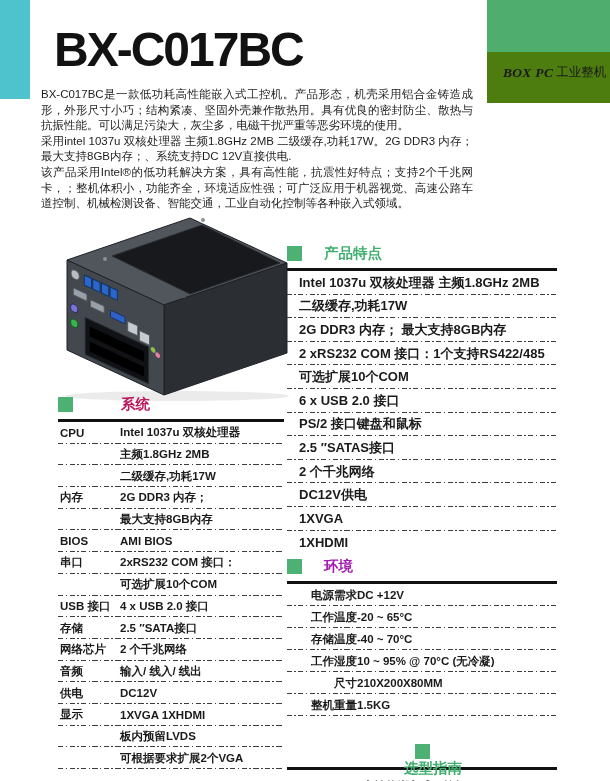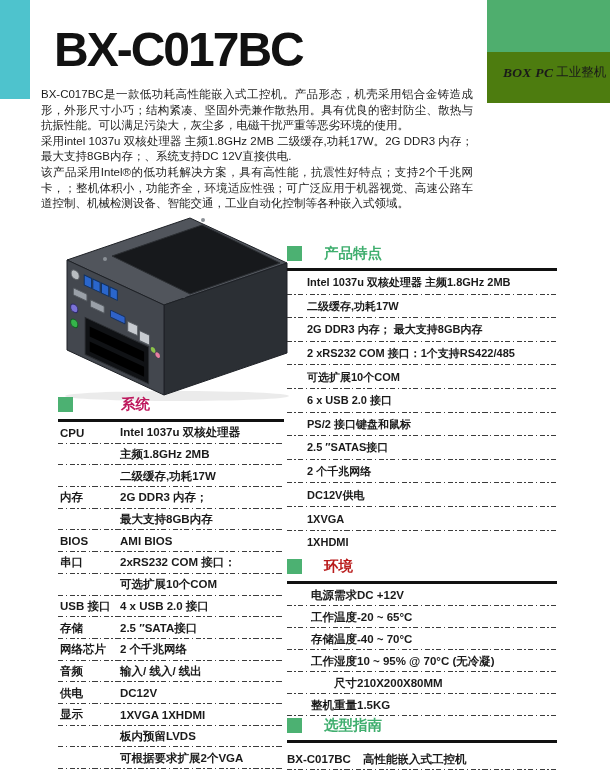--- a/index.html
+++ b/index.html
@@ -38,26 +38,26 @@
   
   .left-col{position:absolute;left:58px;top:396px;width:226px;}
   .left-col .sec-title{margin-left:48px;}
   .srow{position:relative;height:21.7px;display:flex;align-items:center;font-size:11.5px;font-weight:bold;color:#1a1a1a;}
   .slabel{width:62px;flex:0 0 62px;padding-left:2px;box-sizing:border-box;}
   .svalue{white-space:nowrap;}
 
   
   .right-col{position:absolute;left:287px;top:245px;width:270px;}
   .right-col .sec-title{margin-left:22px;}
-  .frow{position:relative;height:23.6px;display:flex;align-items:center;font-size:11px;font-weight:bold;
-        color:#1a1a1a;padding-left:20px;box-sizing:border-box;white-space:nowrap;}
+  .frow{position:relative;height:23.6px;display:flex;align-items:center;font-size:13px;font-weight:bold;
+        color:#1a1a1a;padding-left:12px;box-sizing:border-box;white-space:nowrap;}
   .env-header{margin-top:4px;}
   .erow{position:relative;height:22px;display:flex;align-items:center;font-size:11.5px;font-weight:bold;color:#1a1a1a;}
   .elabel{width:70px;flex:0 0 70px;padding-left:2px;box-sizing:border-box;text-align:right;}
-  .sel-header{margin-top:1px;}
+  .sel-header{margin-top:28px;flex-direction:column;}
   .sel-header .sec-title{margin-left:22px;}
   .sel-row{position:relative;height:22px;margin-top:5px;display:flex;align-items:center;font-size:11.5px;
            font-weight:bold;color:#1a1a1a;}
   .sel-model{margin-right:12px;}
 </style>
 </head>
 <body>
 
 <div class="page">
 
@@ -207,21 +207,21 @@
       <div class="frow dd">PS/2 接口键盘和鼠标</div>
       <div class="frow dd">2.5 ″SATAS接口</div>
       <div class="frow dd">2 个千兆网络</div>
       <div class="frow dd">DC12V供电</div>
       <div class="frow dd">1XVGA</div>
       <div class="frow">1XHDMI</div>
     </div>
 
     <div class="sec-header env-header">
       <span class="sec-square" style="background:#4cb172;"></span>
-      <span class="sec-title" style="color:#b91c1c;">环境</span>
+      <span class="sec-title" style="color:#a21caf;">环境</span>
     </div>
     <div class="thick-line" style="background:#111;"></div>
     <div>
       <div class="erow dd">
           <span class="elabel">电源需求</span>
           <span class="evalue">DC +12V</span>
         </div>
       <div class="erow dd">
           <span class="elabel">工作温度</span>
           <span class="evalue">-20 ~ 65°C</span>

